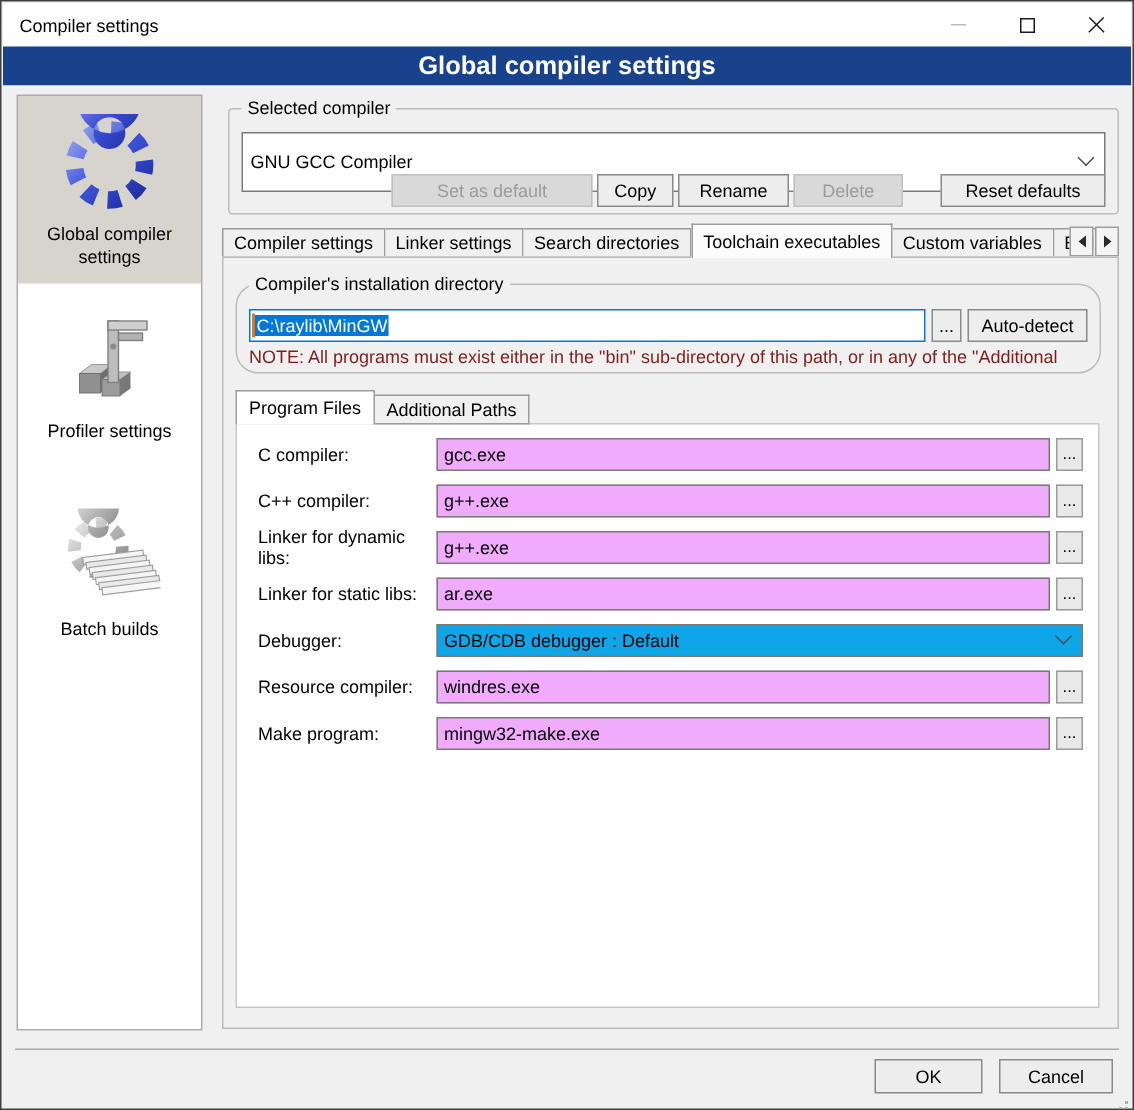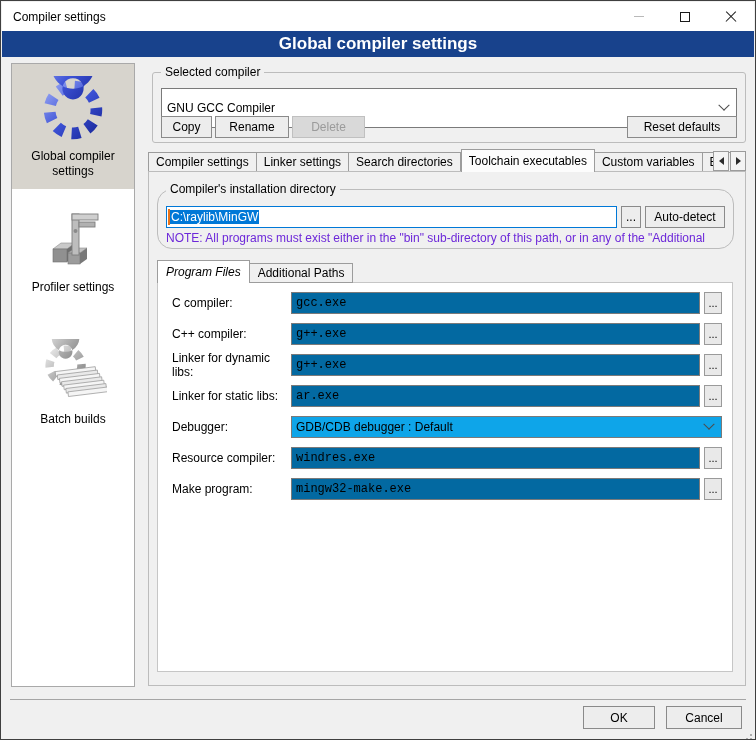--- a/index.html
+++ b/index.html
@@ -63,32 +63,32 @@
 
   
   #tc-panel { position:absolute; left:146px; right:8px; top:114px; bottom:52px; background:#f0f0f0; border:1px solid #bcbcbc; }
   #dir-group { left:8px; right:11px; top:17px; height:60px;border-radius:15px; }
   #dir-row { position:absolute; top:16px; left:8px; right:8px; height:22px; display:flex; gap:4px; }
   #dir-input { flex:1; height:22px; background:#fff; border:1px solid #0078d7; display:flex; align-items:center; overflow:hidden; }
   .sel-caret { width:2px; height:16px; background:#e8731a; margin-left:1px; }
   .sel-text { background:#0078d7; color:#fff; padding:0 1px; white-space:nowrap; }
   #btn-browse-dir { width:20px; }
   #btn-autodetect { width:80px; }
-  #dir-note { position:absolute; top:41px; left:8px; right:4px; color:#6d28d9; white-space:nowrap; overflow:hidden; }
+  #dir-note { position:absolute; top:41px; left:8px; right:4px; color:#7f1d1d; white-space:nowrap; overflow:hidden; }
 
   
   #notebook { position:absolute; left:8px; right:12px; top:88px; bottom:13px; }
   #subtabs { position:absolute; left:0; top:0; height:23px; display:flex; align-items:flex-end; z-index:2; }
   .subtab { height:20px; padding:0 8px; background:#f0f0f0; border:1px solid #9c9c9c; border-left:none; display:flex; align-items:center; white-space:nowrap; }
-  .subtab:first-child { border-left:1px solid #9c9c9c;font-style:italic; }
+  .subtab:first-child { border-left:1px solid #9c9c9c; }
   .subtab.active { height:23px; background:#ffffff; border-bottom:none; border-left:1px solid #9c9c9c; }
   #nb-panel { position:absolute; left:0; right:0; top:22px; bottom:0; background:#ffffff; border:1px solid #c6c6c6; padding:9px 10px 0 14px; }
   .field-row { display:flex; align-items:center; height:22px; margin-bottom:9px; }
   .field-label { width:119px; flex:none; }
-  .textbox { flex:1; height:22px; background:#0369a1; border:1px solid #7a7a7a; display:flex; align-items:center; padding-left:4px; overflow:hidden; white-space:nowrap;font-family:Liberation Mono, monospace; }
+  .textbox { flex:1; height:22px; background:#f0abfc; border:1px solid #7a7a7a; display:flex; align-items:center; padding-left:4px; overflow:hidden; white-space:nowrap; }
   .browse-btn { flex:none; width:18px; height:22px; margin-left:4px; background:#e9e9e9; border:1px solid #9a9a9a; display:flex; align-items:center; justify-content:center; font-size:11px; line-height:10px; }
   .combo { flex:1; height:22px; background:#0ea5e9; border:1px solid #7a7a7a; display:flex; align-items:center; padding-left:4px; }
 
   
   #footer-sep { position:absolute; left:8px; right:8px; top:642px; height:1px; background:#a5a5a5; }
   #footer-btns { position:absolute; right:12px; bottom:9px; display:flex; gap:11px; }
   #btn-ok { width:72px; height:23px; }
   #btn-cancel { width:76px; height:23px; }
   #grip { position:absolute; right:3px; bottom:3px; width:2px; height:2px; background:#aeaeae;
           box-shadow:-4px 4px 0 #aeaeae, 0 4px 0 #aeaeae, -8px 8px 0 #aeaeae, -4px 8px 0 #aeaeae, 0 8px 0 #aeaeae; }
@@ -180,20 +180,21 @@
       </div>
     </div>
 
     <div class="groupbox" id="sel-group">
       <span class="group-label">Selected compiler</span>
       <div id="sel-combo">
         <span class="combo-text">GNU GCC Compiler</span>
         <span class="chevron"></span>
       </div>
       <div id="sel-btns">
+        <div class="btn disabled" id="btn-setdefault">Set as default</div>
         <div class="btn" id="btn-copy">Copy</div>
         <div class="btn" id="btn-rename">Rename</div>
         <div class="btn disabled" id="btn-delete">Delete</div>
         <div class="btn" id="btn-reset">Reset defaults</div>
       </div>
     </div>
 
     <div id="tabs">
       <div class="tab">Compiler settings</div>
       <div class="tab">Linker settings</div>

